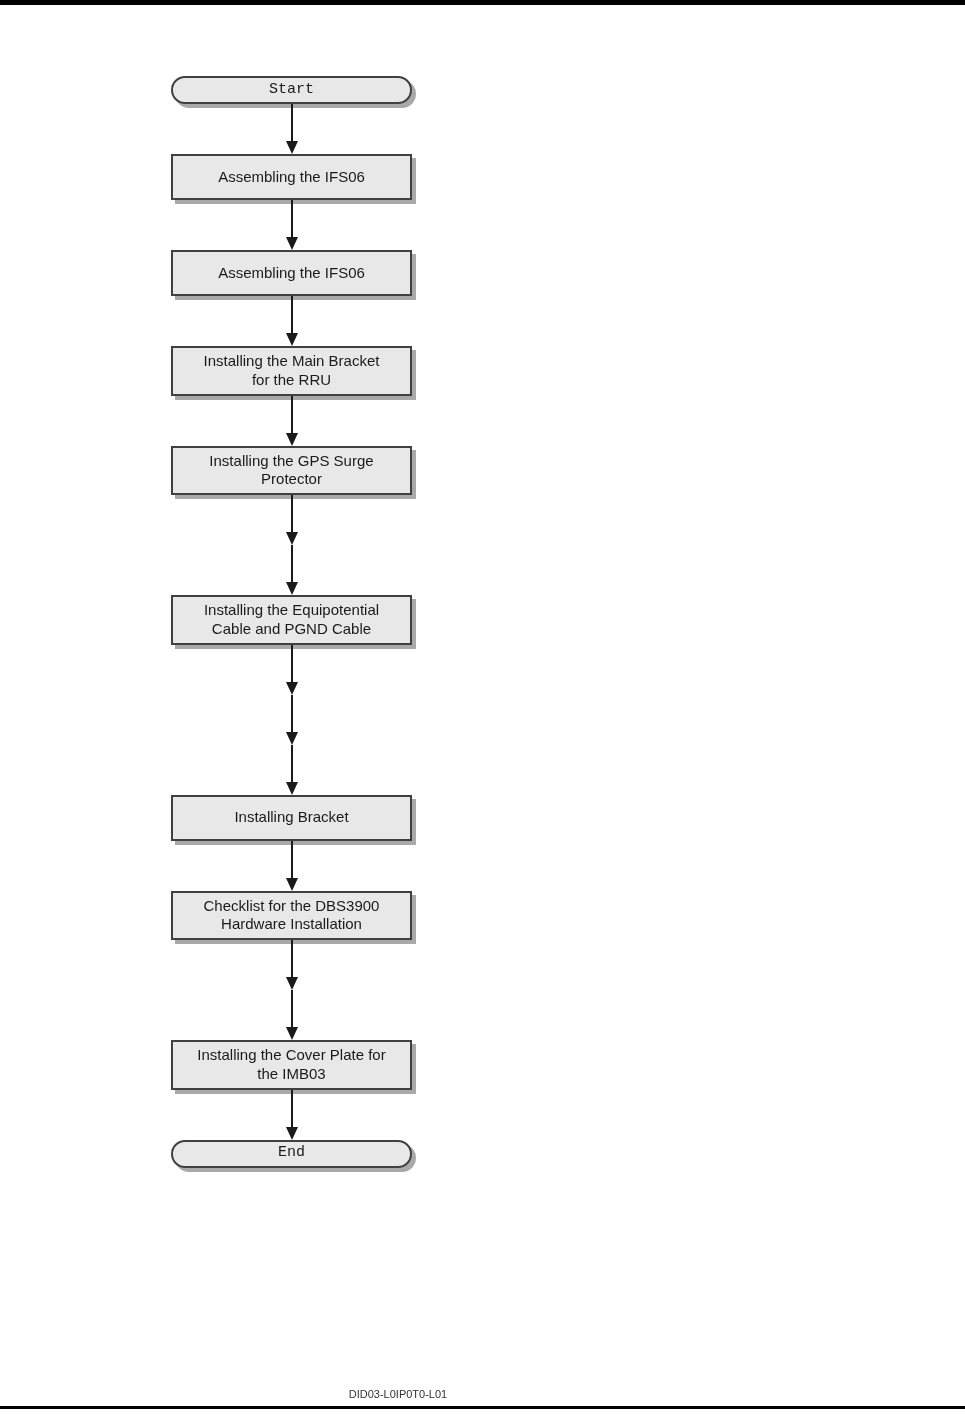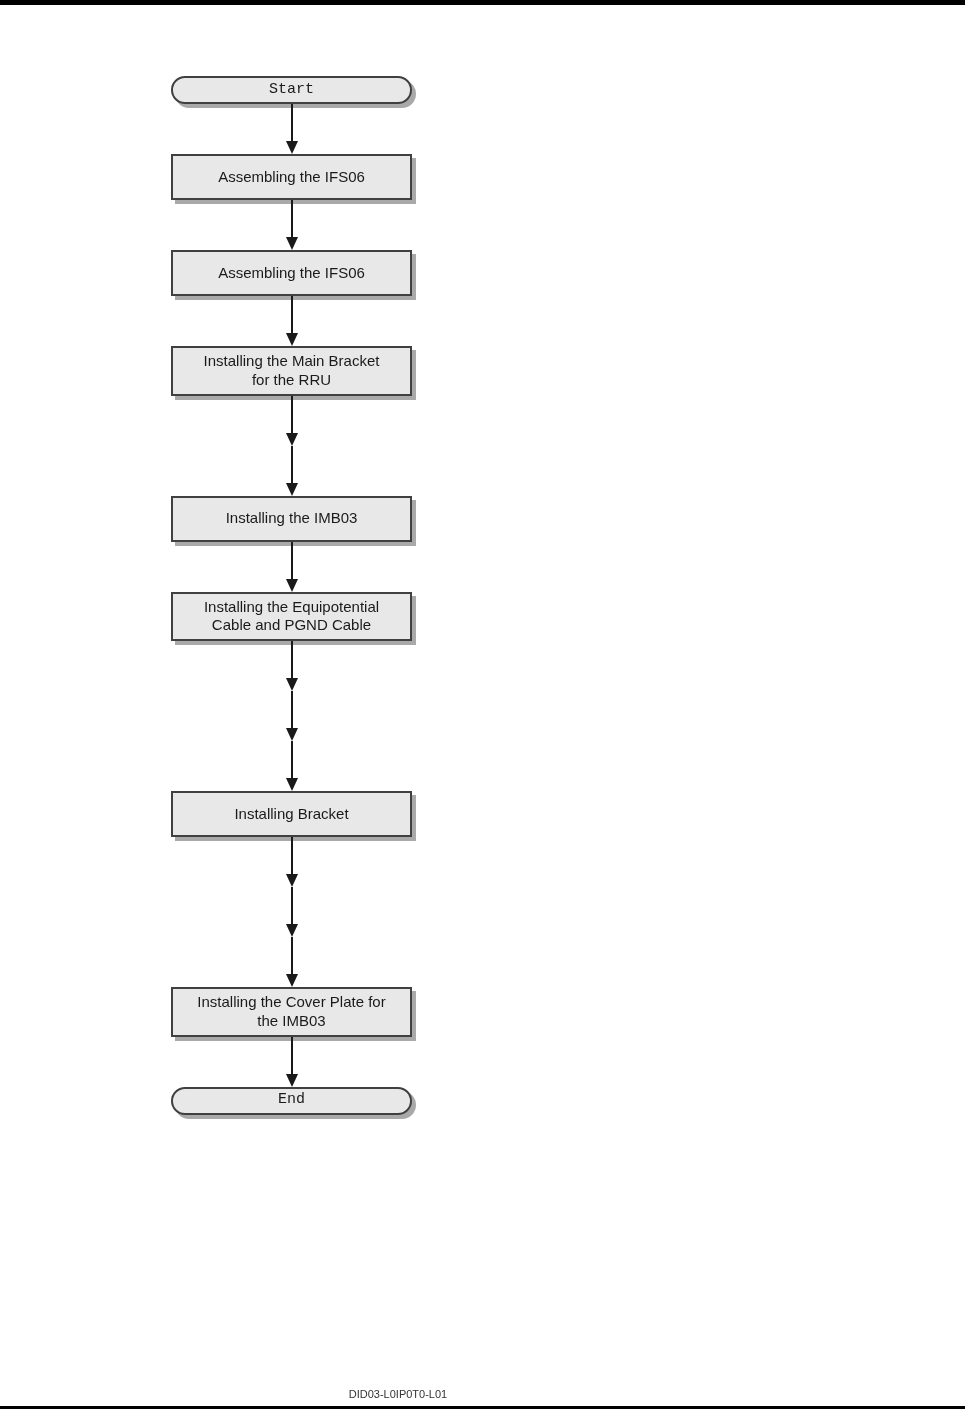--- a/index.html
+++ b/index.html
@@ -118,27 +118,27 @@
     <div class="arrow-head"></div>
   </div>
   <div class="node process">
     <span class="step-label">Installing the Main Bracket for the RRU</span>
   </div>
 
   <div class="connector">
     <div class="arrow-stem"></div>
     <div class="arrow-head"></div>
   </div>
+  <div class="node process">
+    <span class="step-label">Installing the GPS Surge Protector</span>
+  </div>
 
   <div class="connector">
     <div class="arrow-stem"></div>
     <div class="arrow-head"></div>
-  </div>
-  <div class="node process">
-    <span class="step-label">Installing the IMB03</span>
   </div>
 
   <div class="connector">
     <div class="arrow-stem"></div>
     <div class="arrow-head"></div>
   </div>
   <div class="node process">
     <span class="step-label">Installing the Equipotential Cable and PGND Cable</span>
   </div>
 
@@ -157,20 +157,23 @@
     <div class="arrow-head"></div>
   </div>
   <div class="node process">
     <span class="step-label">Installing Bracket</span>
   </div>
 
   <div class="connector">
     <div class="arrow-stem"></div>
     <div class="arrow-head"></div>
   </div>
+  <div class="node process">
+    <span class="step-label">Checklist for the DBS3900 Hardware Installation</span>
+  </div>
 
   <div class="connector">
     <div class="arrow-stem"></div>
     <div class="arrow-head"></div>
   </div>
 
   <div class="connector">
     <div class="arrow-stem"></div>
     <div class="arrow-head"></div>
   </div>

